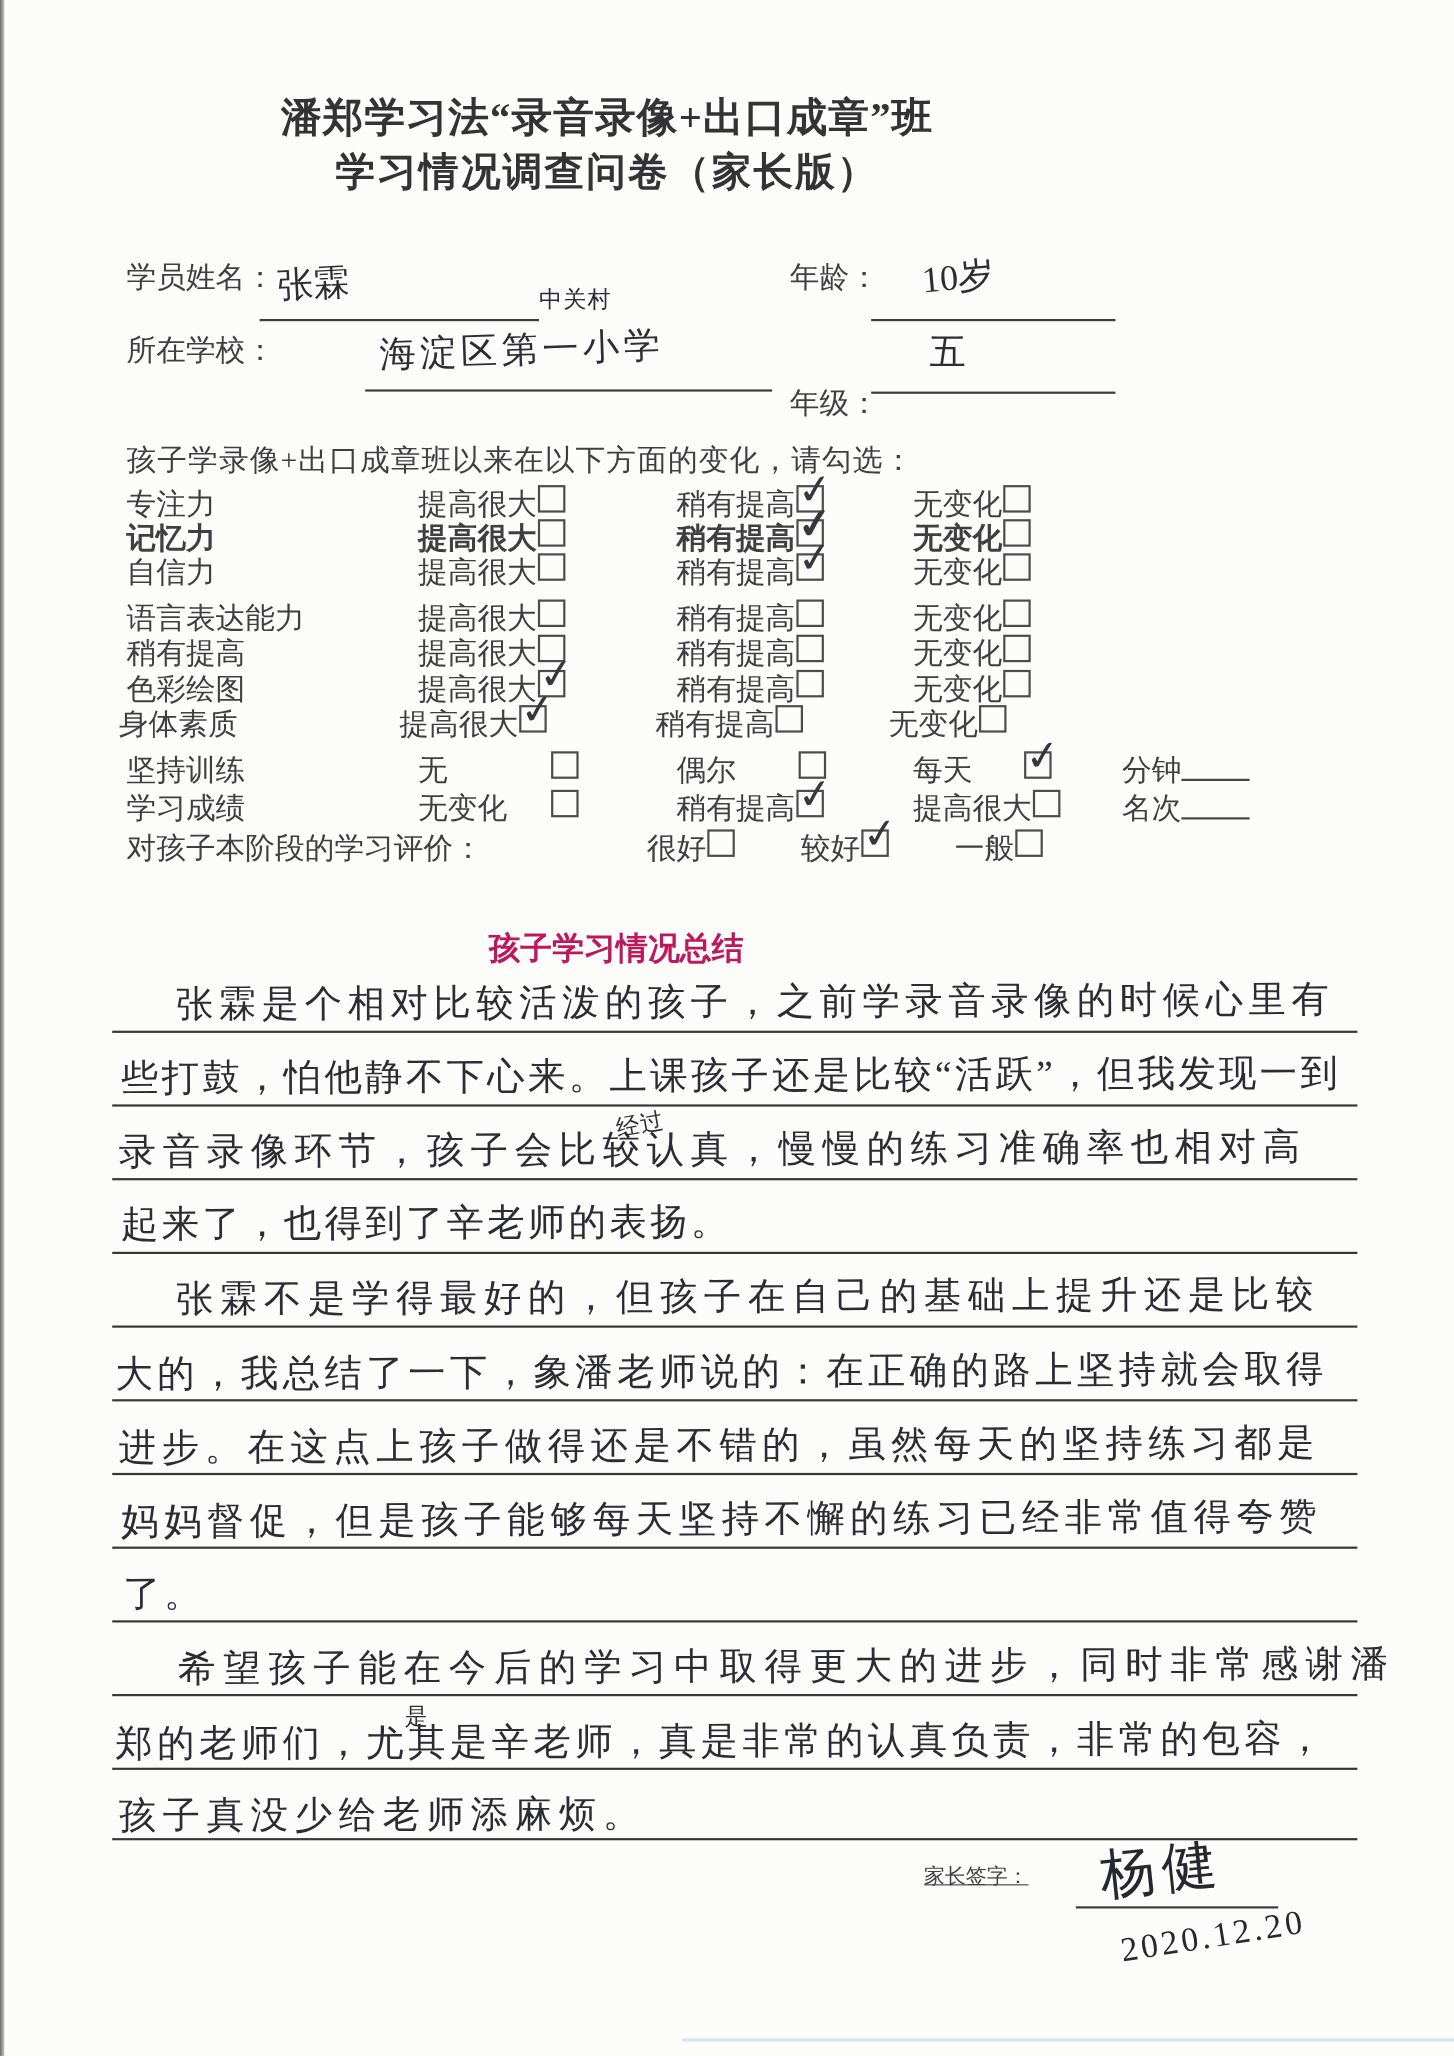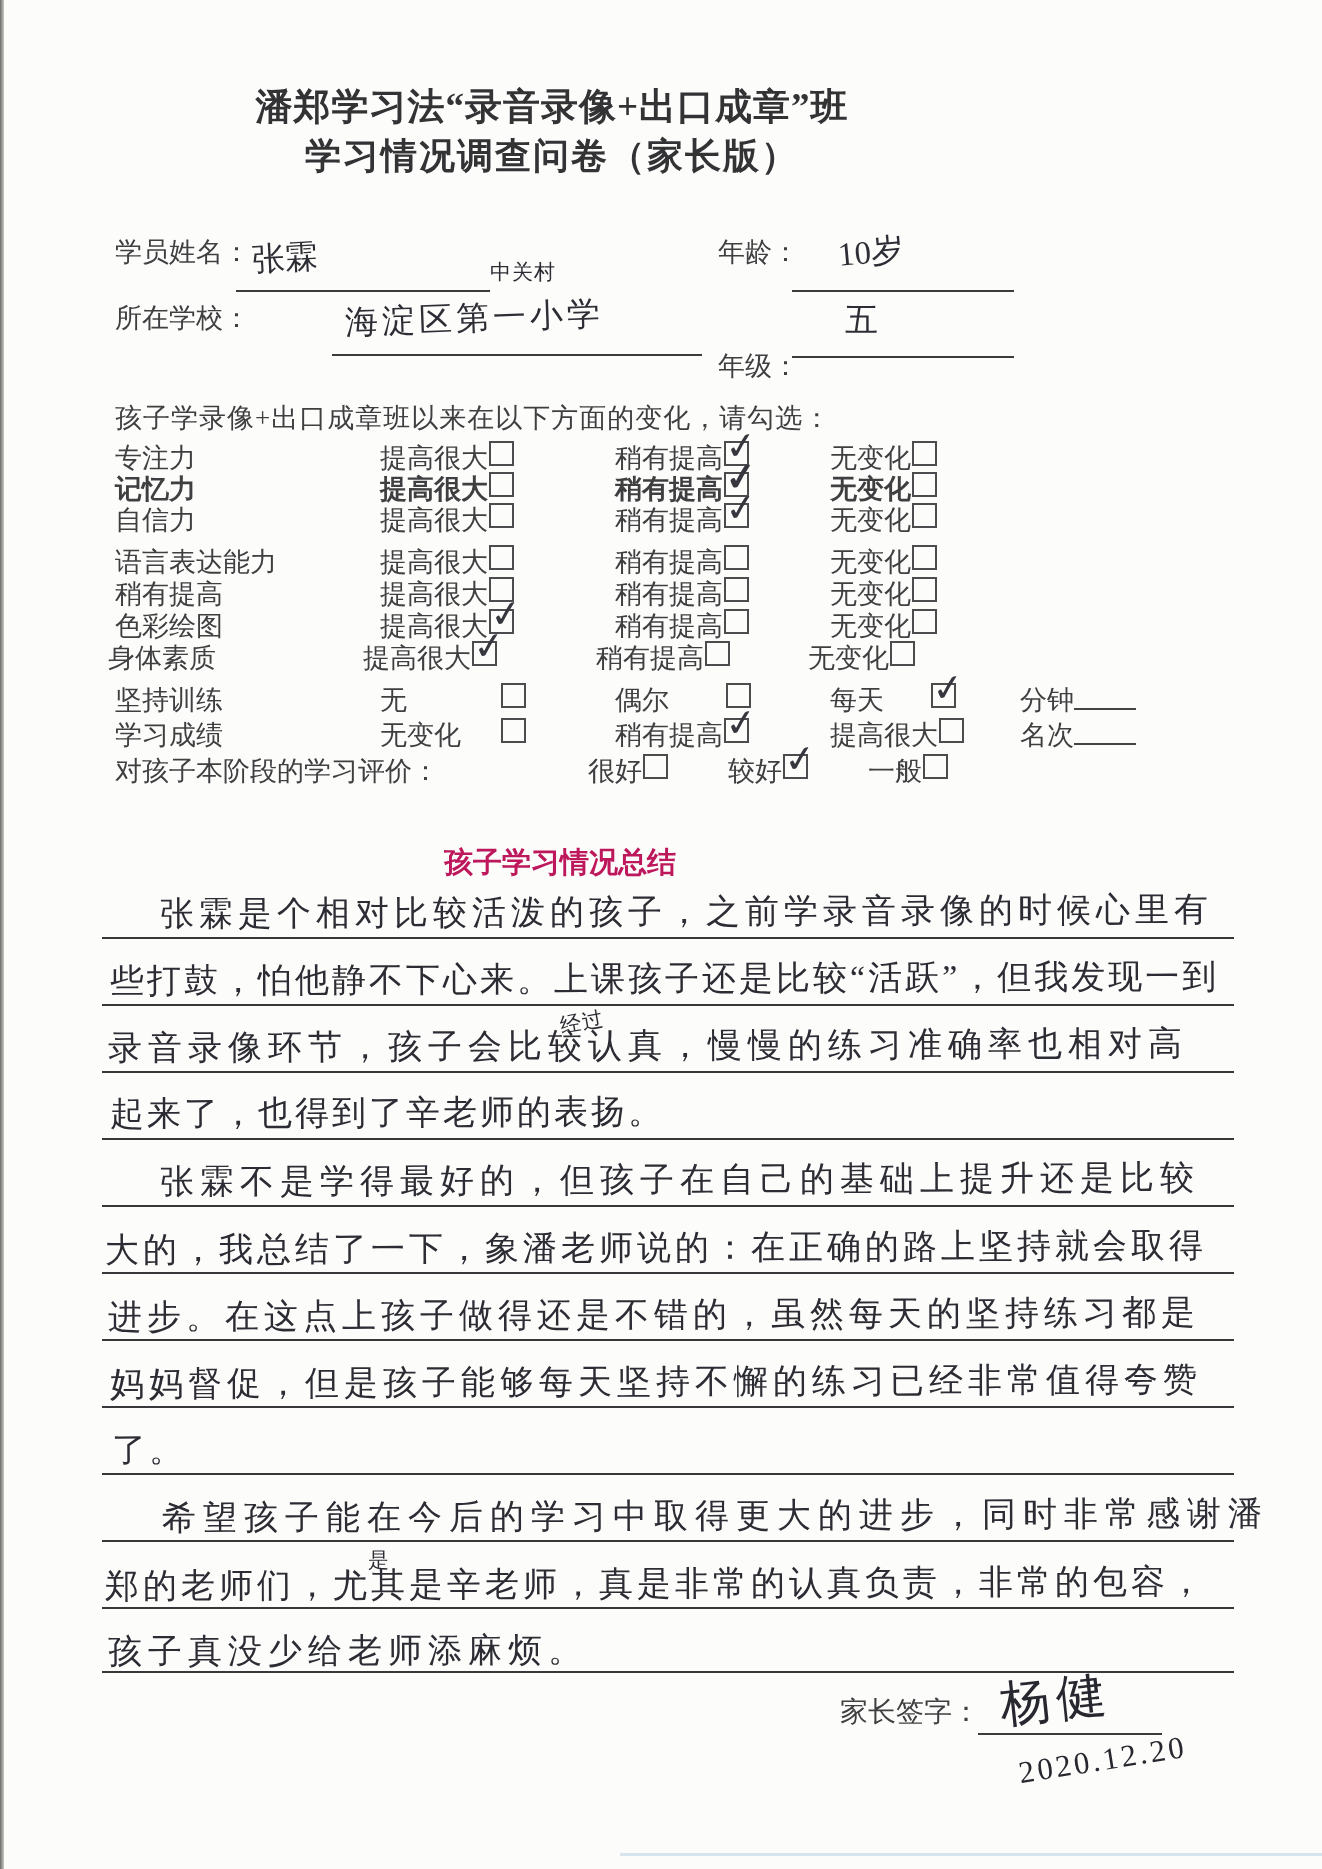--- a/index.html
+++ b/index.html
@@ -25,21 +25,21 @@
   .box{display:inline-block;position:relative;width:21px;height:21px;border:2px solid #4c4c4f;
        vertical-align:-2px;margin-left:1px;}
   .check{position:absolute;left:-1px;top:-16px;font-size:38px;line-height:1;
          font-family:cursive;color:#36363e;transform:rotate(-6deg);}
   .blank{display:inline-block;width:62px;border-bottom:2px solid #444;height:24px;vertical-align:-4px;}
   .heading{left:0;width:1120px;text-align:center;font-weight:700;font-size:29px;top:843px;color:#be185d;}
   .rule{position:absolute;left:102px;width:1132px;border-top:2px solid #38383a;}
   .hline{position:absolute;white-space:nowrap;font-family:cursive;font-size:34px;line-height:48px;
          letter-spacing:3px;color:#2c2c34;transform:rotate(-0.25deg);}
   .insert{position:absolute;font-family:cursive;font-size:21px;color:#2c2c34;letter-spacing:1px;}
-  .sig-label{font-size:28px;}
+  .sig-label{font-size:19px;text-decoration:underline;}
   .sig-name{font-family:cursive;font-size:50px;color:#27272f;transform:rotate(-6deg);letter-spacing:6px;}
   .sig-date{font-family:cursive;font-size:31px;color:#27272f;transform:rotate(-9deg);letter-spacing:3px;}
 </style>
 </head>
 <body>
 
 <div class="page">
 
   <div class="abs title t1">潘郑学习法“录音录像+出口成章”班</div>
   <div class="abs title t2">学习情况调查问卷（家长版）</div>

